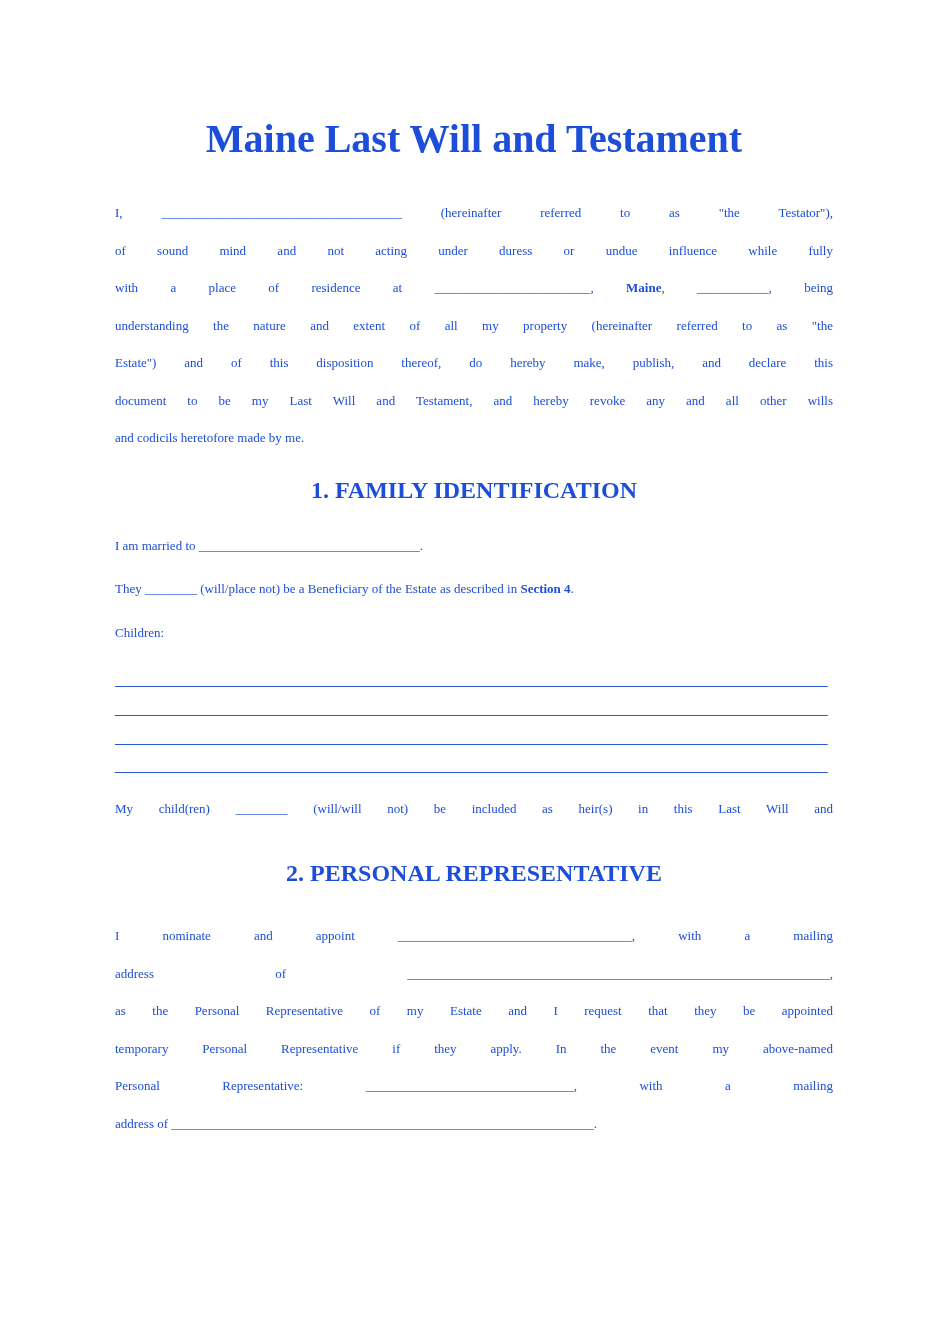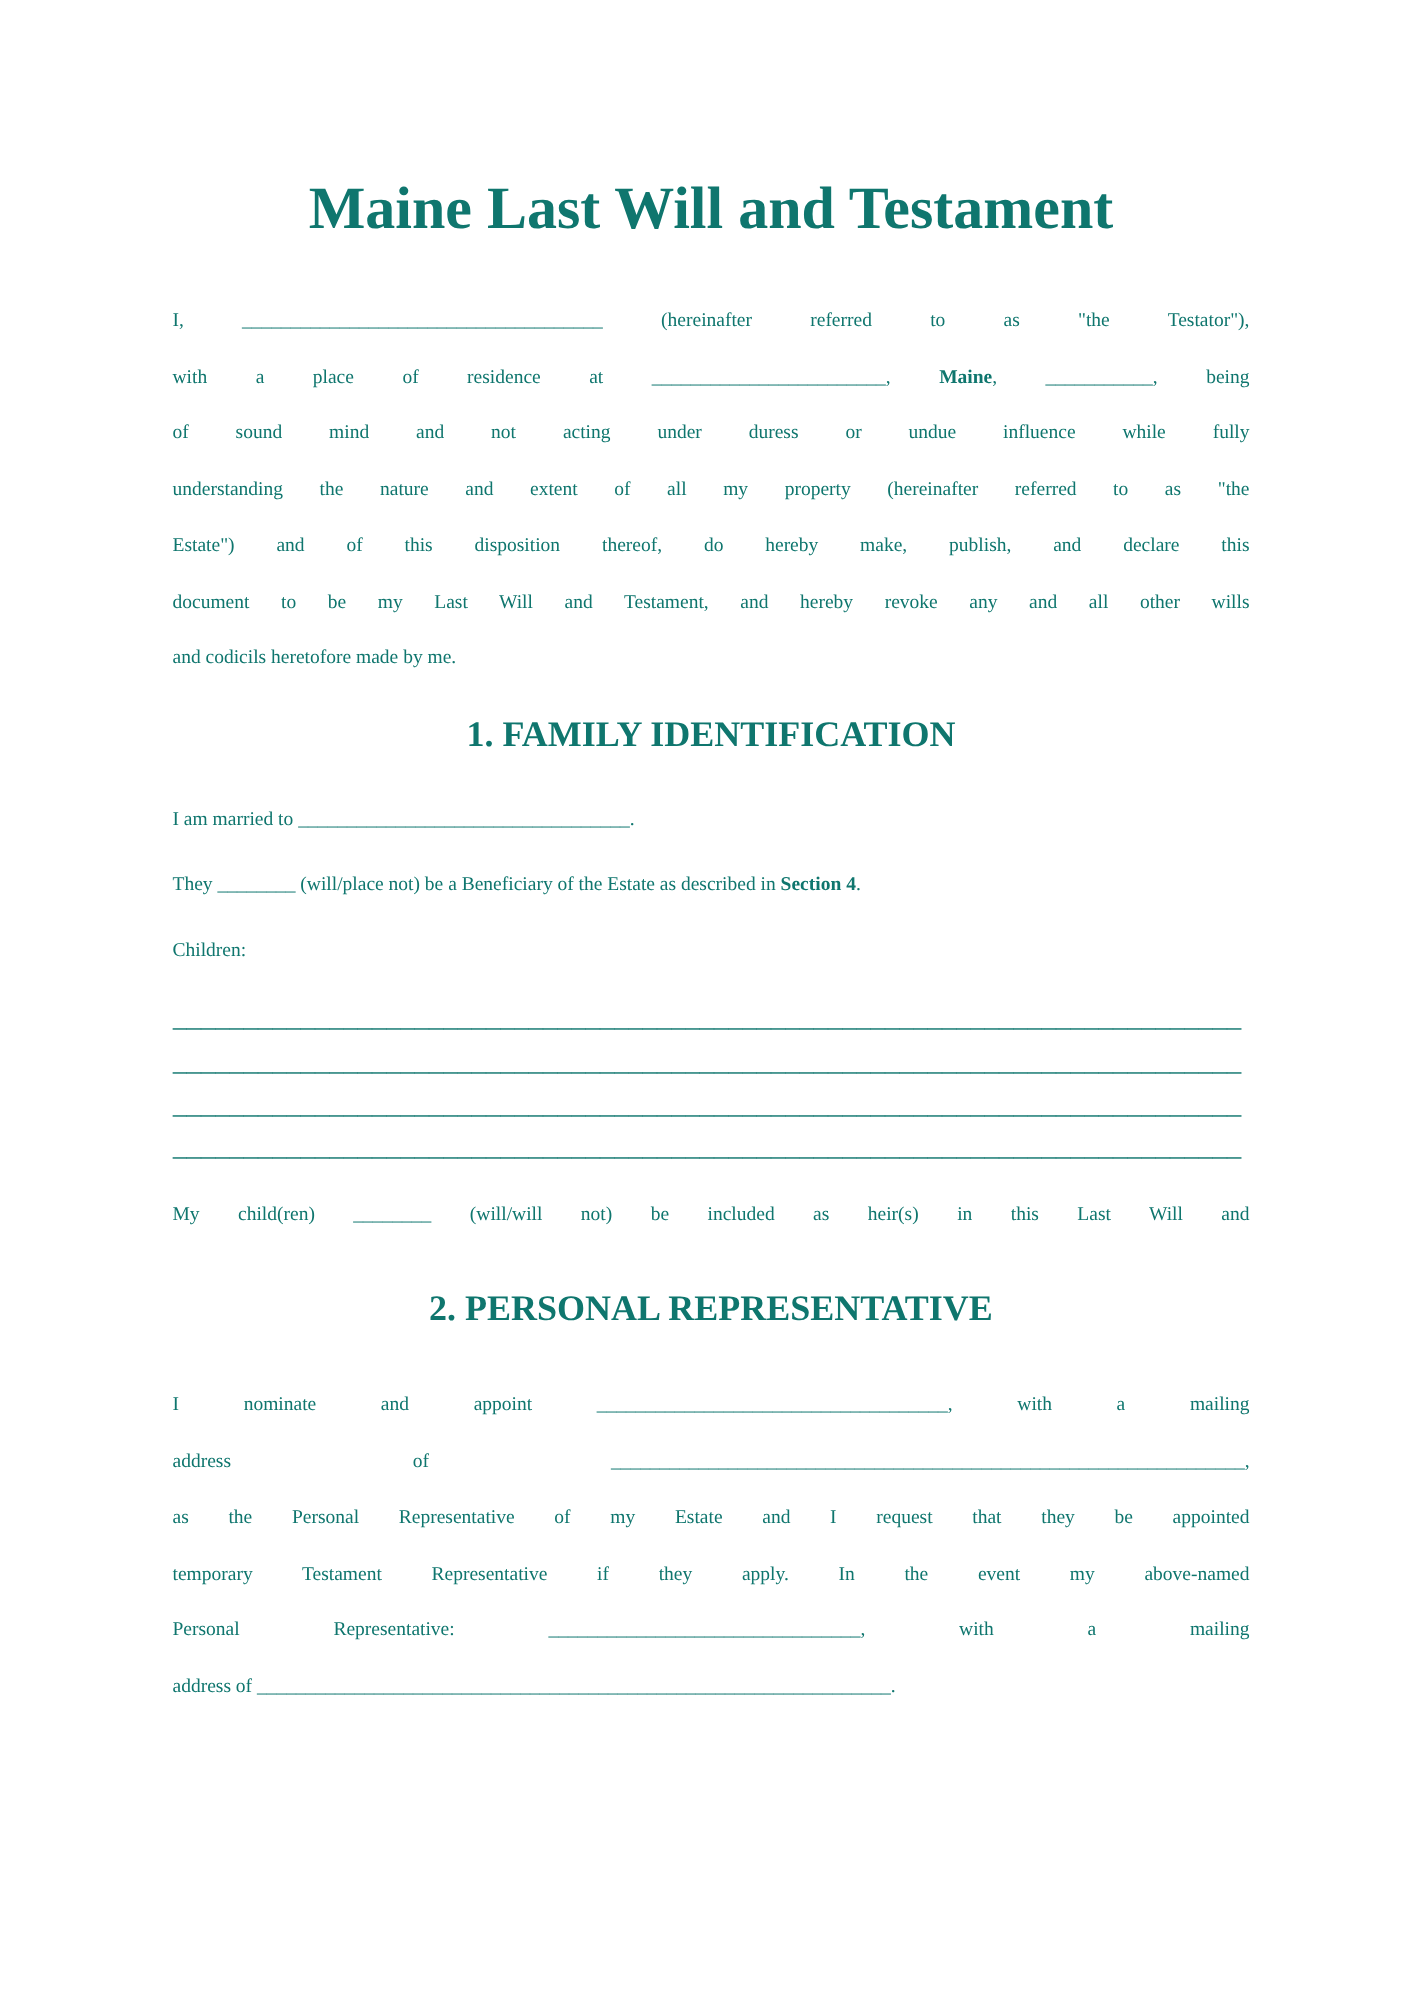--- a/index.html
+++ b/index.html
@@ -1,21 +1,21 @@
 <!DOCTYPE html>
 <html><head>
 <meta charset="utf-8">
 <style>
   html, body { margin: 0; padding: 0; background: #ffffff; }
   .page {
     position: relative;
     width: 950px;
     height: 1343px;
     background: #ffffff;
-    color: #0f766e;
+    color: #1d4ed8;
     font-family: "Liberation Serif", "DejaVu Serif", serif;
     overflow: hidden;
   }
   .block { position: absolute; left: 115px; width: 718px; }
   .doc-title {
     top: 117px;
     font-size: 40px;
     font-weight: bold;
     line-height: 44px;
     text-align: center;
@@ -39,24 +39,24 @@
 <body>
 
 <div class="page">
 
   <div class="block doc-title">Maine Last Will and Testament</div>
 
   <div class="block body-text" style="top:194px;">
     <div class="jl">
       <span>I, </span><span class="blank">_____________________________________</span><span> (hereinafter referred to as "the Testator"),</span>
     </div>
+    <div class="jl">of sound mind and not acting under duress or undue influence while fully</div>
     <div class="jl">
       <span>with a place of residence at </span><span class="blank">________________________</span><span>, </span><span class="b">Maine</span><span>, </span><span class="blank">___________</span><span>, being</span>
     </div>
-    <div class="jl">of sound mind and not acting under duress or undue influence while fully</div>
     <div class="jl">understanding the nature and extent of all my property (hereinafter referred to as "the</div>
     <div class="jl">Estate") and of this disposition thereof, do hereby make, publish, and declare this</div>
     <div class="jl">document to be my Last Will and Testament, and hereby revoke any and all other wills</div>
     <div>and codicils heretofore made by me.</div>
   </div>
 
   <div class="block section-heading" style="top:477px;">1. FAMILY IDENTIFICATION</div>
 
   <div class="block body-text" style="top:527px;">
     <span>I am married to </span><span class="blank">__________________________________</span><span>.</span>
@@ -84,21 +84,21 @@
   <div class="block section-heading" style="top:860px;">2. PERSONAL REPRESENTATIVE</div>
 
   <div class="block body-text" style="top:917px;">
     <div class="jl">
       <span>I nominate and appoint </span><span class="blank">____________________________________</span><span>, with a mailing</span>
     </div>
     <div class="jl">
       <span>address of </span><span class="blank">_________________________________________________________________</span><span>,</span>
     </div>
     <div class="jl">as the Personal Representative of my Estate and I request that they be appointed</div>
-    <div class="jl">temporary Testament Representative if they apply. In the event my above-named</div>
+    <div class="jl">temporary Personal Representative if they apply. In the event my above-named</div>
     <div class="jl">
       <span>Personal Representative: </span><span class="blank">________________________________</span><span>, with a mailing</span>
     </div>
     <div>
       <span>address of </span><span class="blank">_________________________________________________________________</span><span>.</span>
     </div>
   </div>
 
 </div>
 

